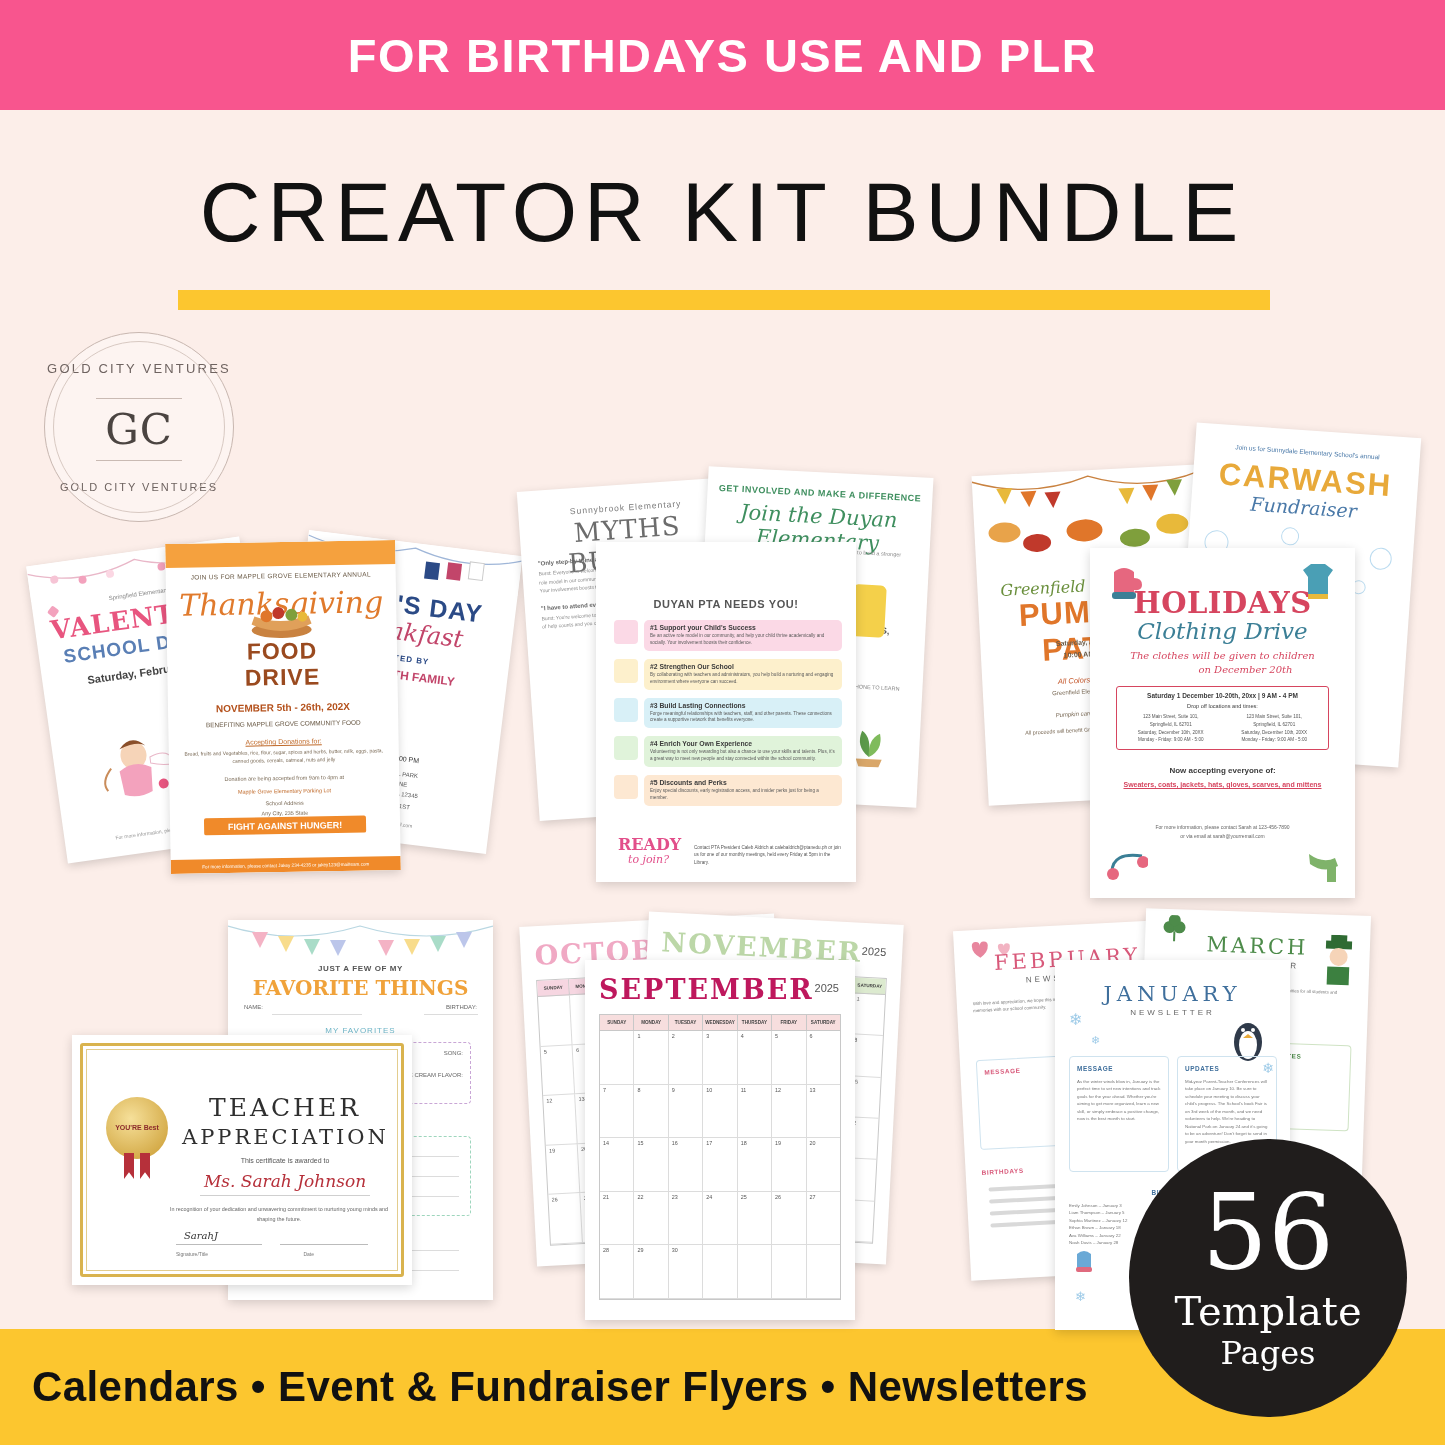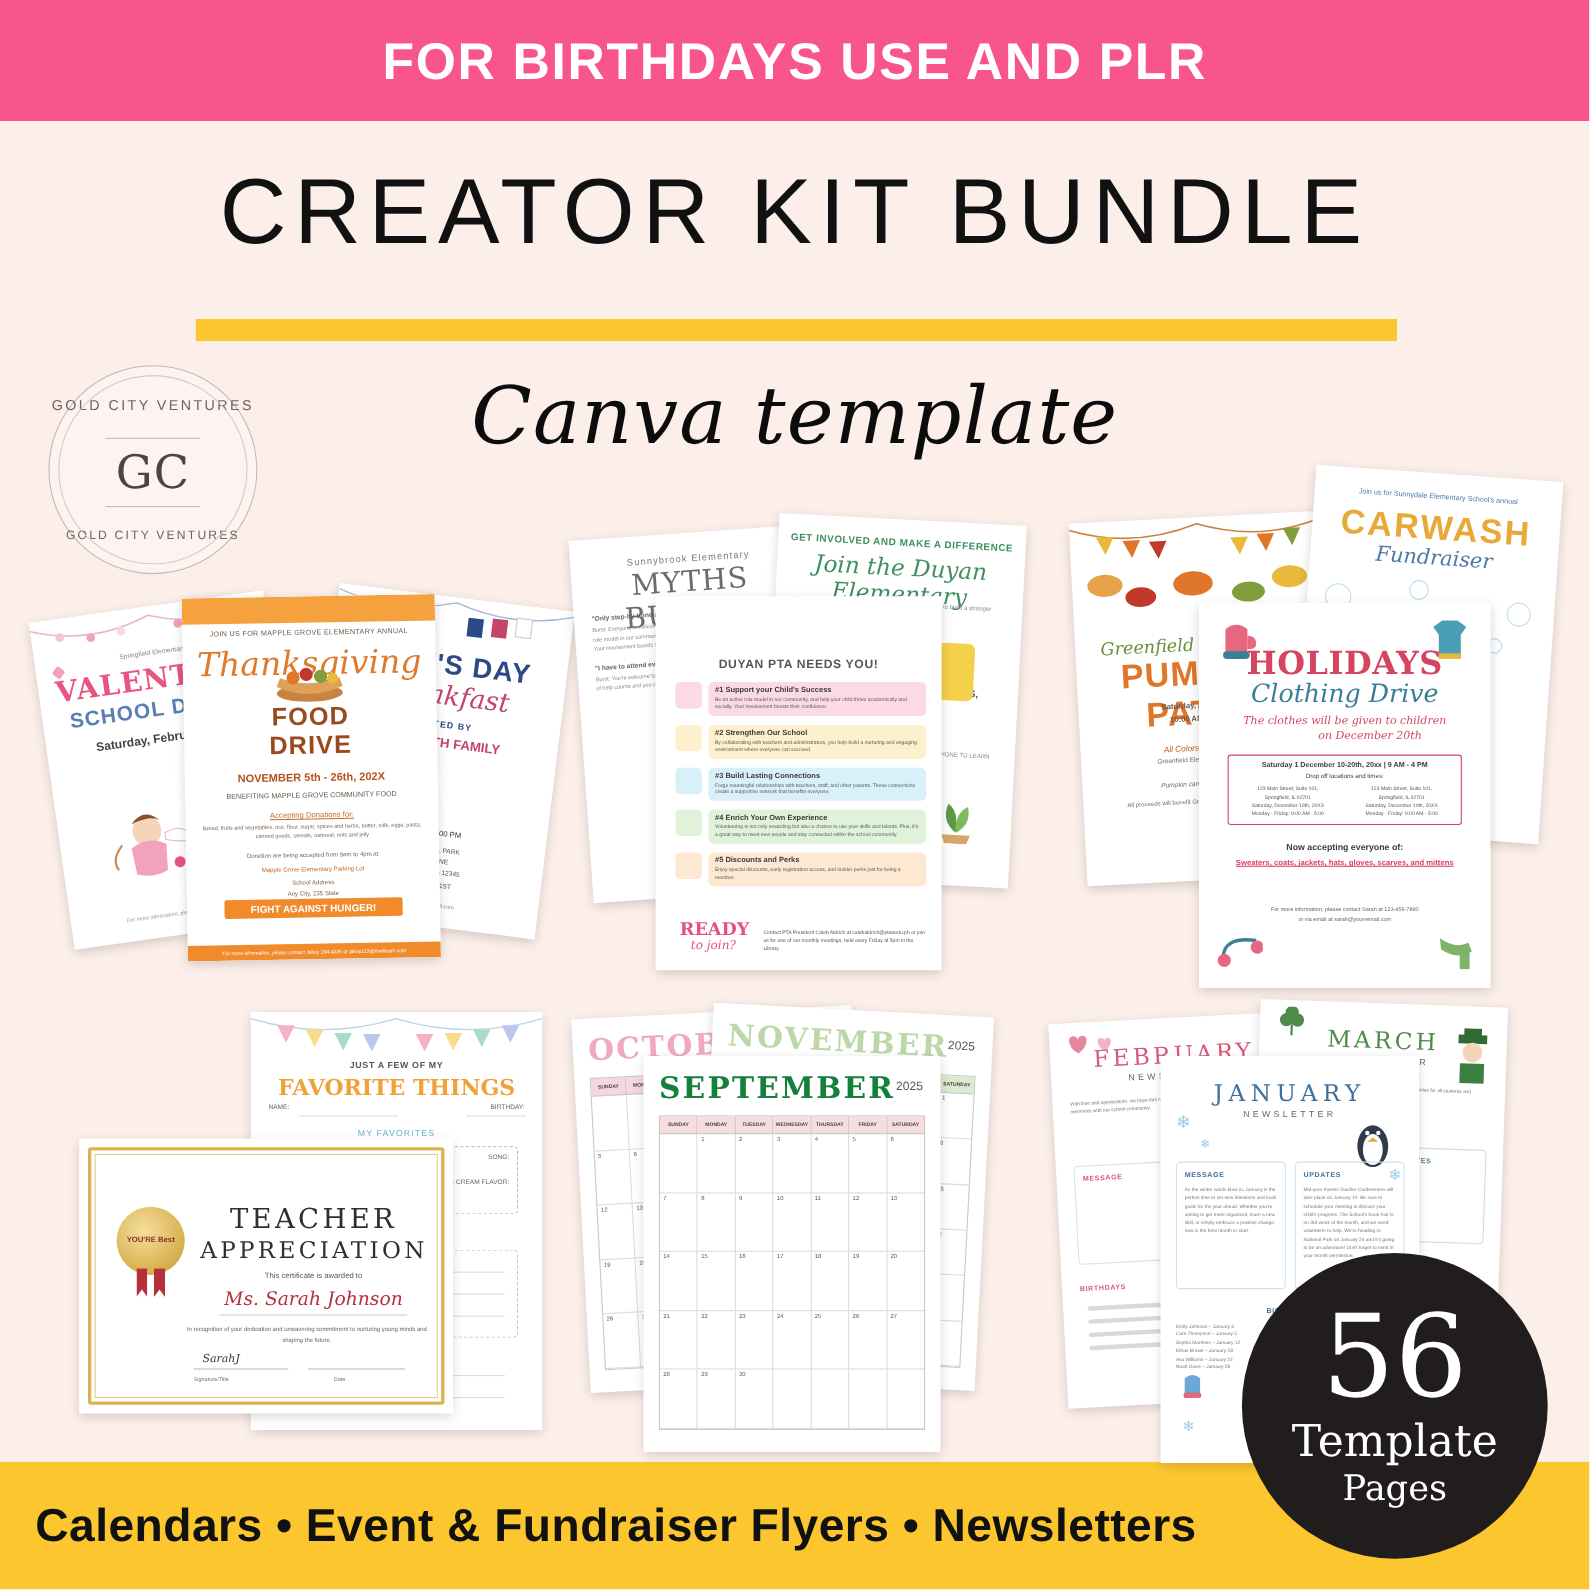--- a/index.html
+++ b/index.html
@@ -36,21 +36,21 @@
     text-align: center;
   }
   .title-line {
     font-family: "Liberation Sans", sans-serif;
     font-weight: 300;
     font-size: 84px;
     letter-spacing: 7px;
     color: #111;
     line-height: 1.0;
   }
-  .title-line.l2 { font-size: 84px; margin-top: 12px; position: relative; display:inline-block;}
+  .title-line.l2 { font-size: 84px; margin-top: 32px; position: relative; display:inline-block;}
   .title-underline {
     position: absolute;
     left: 178px; top: 290px;
     width: 1092px; height: 20px;
     background: #fcc62f;
     z-index: 0;
   }
   .title-line.l2 span { position: relative; z-index: 2; }
 
   .script-sub {
@@ -318,21 +318,20 @@
 <div id="page">
 
   <div class="top-banner">
     <div class="top-banner-text">FOR BIRTHDAYS USE AND PLR</div>
   </div>
 
   <div class="title-underline"></div>
   <div class="title-wrap">
     <div class="title-line l2"><span>CREATOR KIT BUNDLE</span></div>
   </div>
-  <div class="script-sub">Canva template</div>
 
   <div class="logo-badge">
     <div class="ring"></div>
     <div class="logo-top">GOLD CITY VENTURES</div>
     <div class="logo-line"></div>
     <div class="logo-gc">GC</div>
     <div class="logo-line"></div>
     <div class="logo-bottom">GOLD CITY VENTURES</div>
   </div>
 
@@ -784,21 +783,21 @@
           <div class="cal-c"></div>
           <div class="cal-c"></div>
           <div class="cal-c"></div>
           <div class="cal-c"></div>
           <div class="cal-c"></div>
         </div>
       </div>
     </div>
 
     <div class="sheet g5-sep">
-      <div class="cal-title" style="color:#15803d;">SEPTEMBER</div>
+      <div class="cal-title" style="color:#be185d;">SEPTEMBER</div>
       <div class="cal-year">2025</div>
       <div class="cal-grid">
         <div class="cal-hr">
           <div class="cal-hc" style="background:#f7dede;">SUNDAY</div>
           <div class="cal-hc" style="background:#f7dede;">MONDAY</div>
           <div class="cal-hc" style="background:#f7dede;">TUESDAY</div>
           <div class="cal-hc" style="background:#f7dede;">WEDNESDAY</div>
           <div class="cal-hc" style="background:#f7dede;">THURSDAY</div>
           <div class="cal-hc" style="background:#f7dede;">FRIDAY</div>
           <div class="cal-hc" style="background:#f7dede;">SATURDAY</div>

